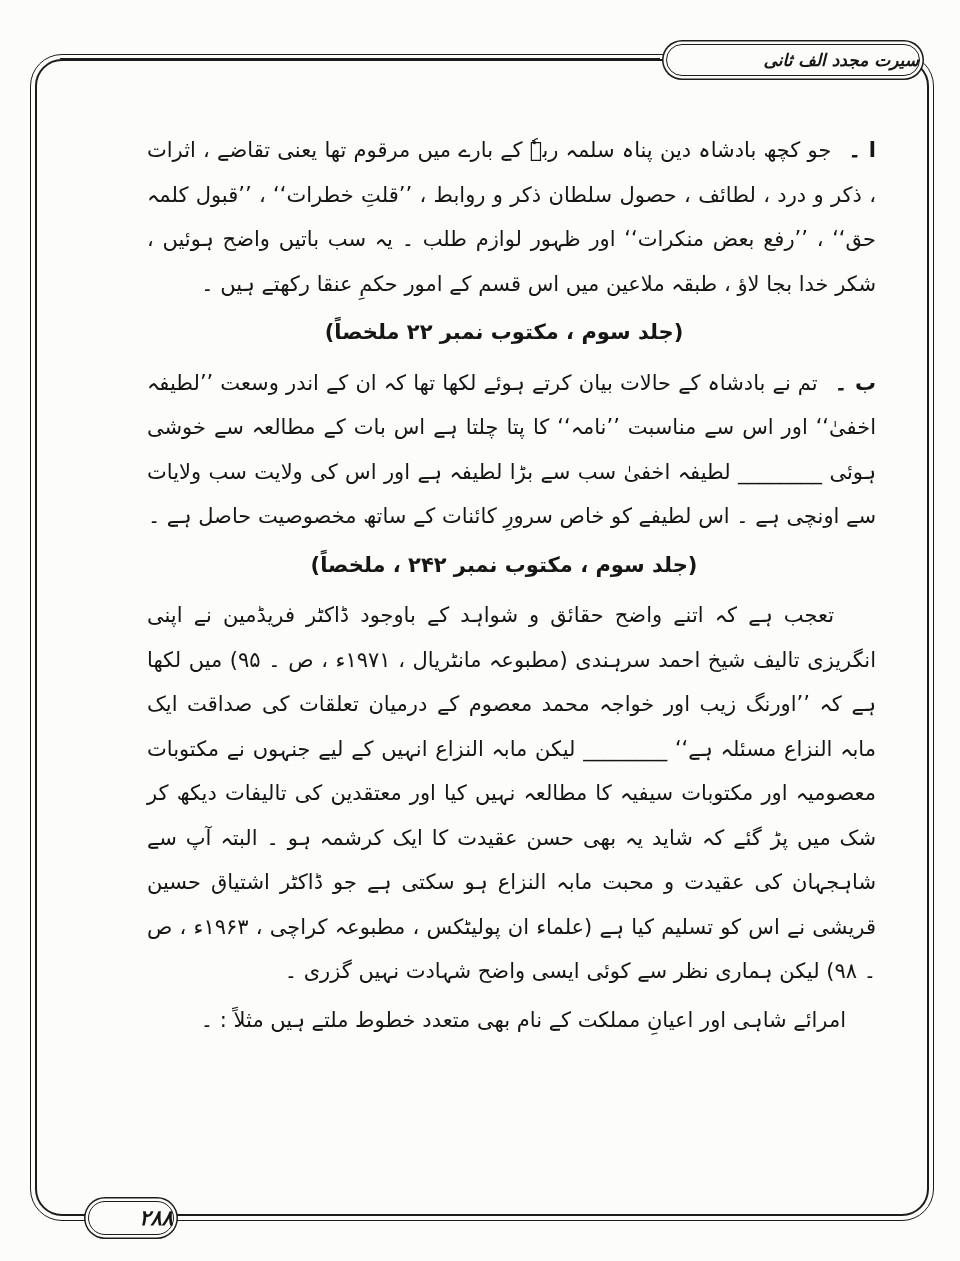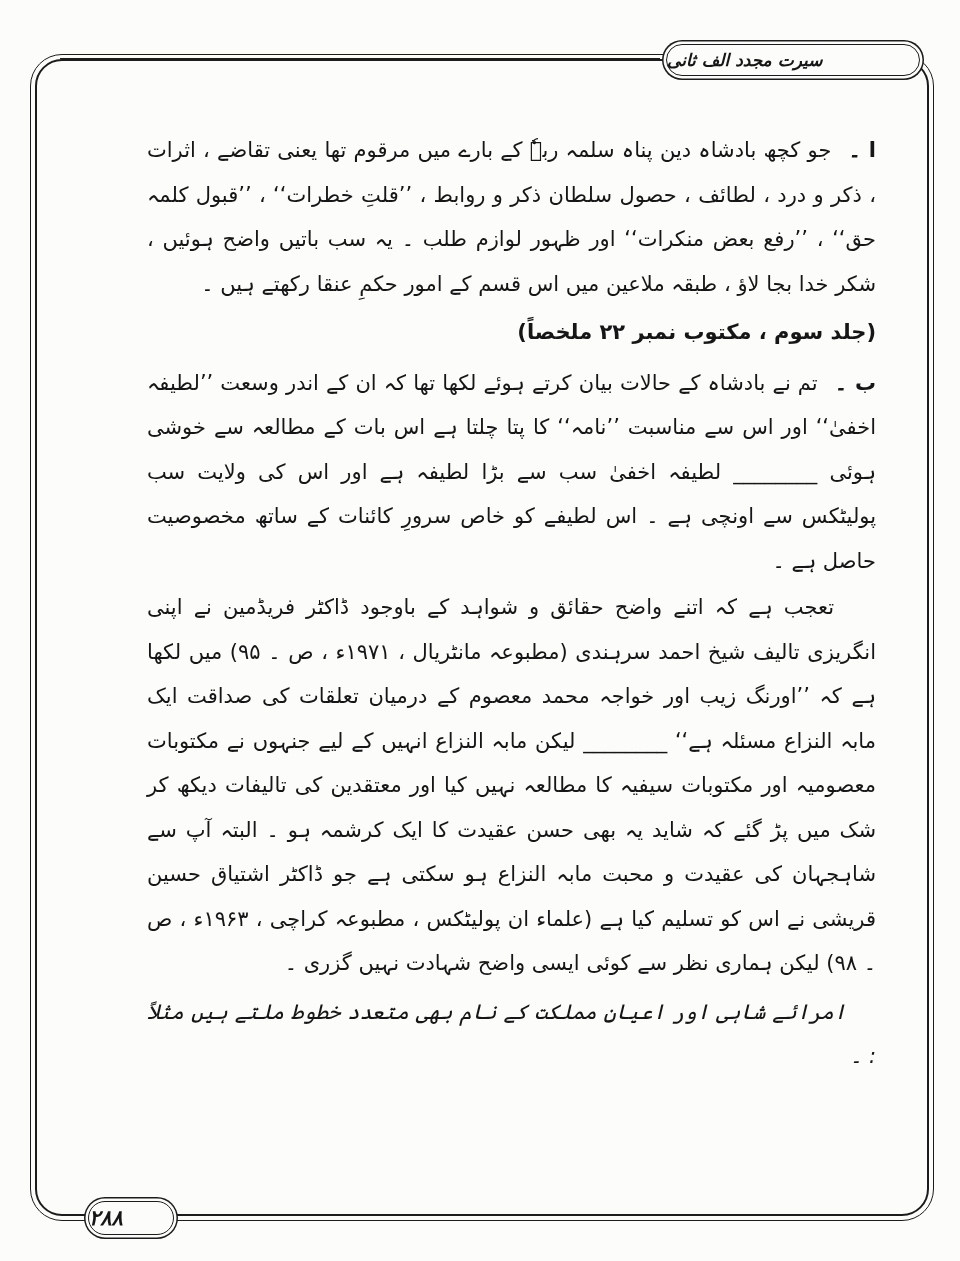--- a/index.html
+++ b/index.html
@@ -21,21 +21,21 @@
     content:"";position:absolute;inset:4px;
     border:2.5px solid #1c1c1c;border-radius:27px;
   }
   
   .cartouche{
     position:absolute;
     background:#fcfcfa;
     border:1.5px solid #1c1c1c;
     border-radius:50px;
     box-shadow:0 0 0 2.5px #fcfcfa,0 0 0 4px #1c1c1c;
-    display:flex;align-items:center;justify-content:flex-start;
+    display:flex;align-items:center;justify-content:flex-end;
     z-index:3;
   }
   .header-cartouche{
     top:44px;right:40px;
     width:252px;height:30px;
     font-size:17px;font-weight:bold;
     font-style:italic;
   }
   .header-rule{
     position:absolute;top:58px;left:60px;right:300px;height:0;
@@ -55,26 +55,26 @@
     top:128px;left:132px;right:84px;
     direction:rtl;
     font-size:21px;
     line-height:2.12;
     text-align:justify;
     z-index:2;
   }
   .block{margin:0 0 2px 15px;}
   .item .label{font-weight:bold;margin-left:10px;}
   .citation{
-    text-align:right;
+    text-align:center;
     font-weight:bold;
     margin:4px 0 6px 0;
   }
   .para-indent{text-indent:42px;}
-  .final-line{text-indent:30px;margin-top:4px;font-style:italic;}
+  .final-line{text-indent:30px;margin-top:4px;}
   .text{color:#161616;}
 </style>
 </head>
 <body>
 
 <div class="page">
 
   <div class="frame"></div>
 
   <div class="header-rule"></div>
@@ -88,25 +88,28 @@
       <span class="label">ا ۔</span>
       <span class="text">جو کچھ بادشاہ دین پناہ سلمہ ربہٗ کے بارے میں مرقوم تھا یعنی تقاضے ، اثرات ، ذکر و درد ، لطائف ، حصول سلطان ذکر و روابط ، ’’قلتِ خطرات‘‘ ، ’’قبول کلمہ حق‘‘ ، ’’رفع بعض منکرات‘‘ اور ظہور لوازم طلب ۔ یہ سب باتیں واضح ہوئیں ، شکر خدا بجا لاؤ ، طبقہ ملاعین میں اس قسم کے امور حکمِ عنقا رکھتے ہیں ۔</span>
     </p>
 
     <p class="block citation">
       <span class="text">(جلد سوم ، مکتوب نمبر ۲۲ ملخصاً)</span>
     </p>
 
     <p class="block item">
       <span class="label">ب ۔</span>
-      <span class="text">تم نے بادشاہ کے حالات بیان کرتے ہوئے لکھا تھا کہ ان کے اندر وسعت ’’لطیفہ اخفیٰ‘‘ اور اس سے مناسبت ’’نامہ‘‘ کا پتا چلتا ہے اس بات کے مطالعہ سے خوشی ہوئی ________ لطیفہ اخفیٰ سب سے بڑا لطیفہ ہے اور اس کی ولایت سب پولیٹکس سے اونچی ہے ۔ اس لطیفے کو خاص سرورِ کائنات کے ساتھ مخصوصیت حاصل ہے ۔</span>
+      <span class="text">تم نے بادشاہ کے حالات بیان کرتے ہوئے لکھا تھا کہ ان کے اندر وسعت ’’لطیفہ اخفیٰ‘‘ اور اس سے مناسبت ’’نامہ‘‘ کا پتا چلتا ہے اس بات کے مطالعہ سے خوشی ہوئی ________ لطیفہ اخفیٰ سب سے بڑا لطیفہ ہے اور اس کی ولایت سب ولایات سے اونچی ہے ۔ اس لطیفے کو خاص سرورِ کائنات کے ساتھ مخصوصیت حاصل ہے ۔</span>
     </p>
 
 
 
+    <p class="block citation">
+      <span class="text">(جلد سوم ، مکتوب نمبر ۲۴۲ ، ملخصاً)</span>
+    </p>
 
     <p class="block para-indent">
       <span class="text">تعجب ہے کہ اتنے واضح حقائق و شواہد کے باوجود ڈاکٹر فریڈمین نے اپنی انگریزی تالیف شیخ احمد سرہندی (مطبوعہ مانٹریال ، ۱۹۷۱ء ، ص ۔ ۹۵) میں لکھا ہے کہ ’’اورنگ زیب اور خواجہ محمد معصوم کے درمیان تعلقات کی صداقت ایک مابہ النزاع مسئلہ ہے‘‘ ________ لیکن مابہ النزاع انہیں کے لیے جنہوں نے مکتوبات معصومیہ اور مکتوبات سیفیہ کا مطالعہ نہیں کیا اور معتقدین کی تالیفات دیکھ کر شک میں پڑ گئے کہ شاید یہ بھی حسن عقیدت کا ایک کرشمہ ہو ۔ البتہ آپ سے شاہجہان کی عقیدت و محبت مابہ النزاع ہو سکتی ہے جو ڈاکٹر اشتیاق حسین قریشی نے اس کو تسلیم کیا ہے (علماء ان پولیٹکس ، مطبوعہ کراچی ، ۱۹۶۳ء ، ص ۔ ۹۸) لیکن ہماری نظر سے کوئی ایسی واضح شہادت نہیں گزری ۔</span>
     </p>
 
     <p class="block final-line">
       <span class="text">امرائے شاہی اور اعیانِ مملکت کے نام بھی متعدد خطوط ملتے ہیں مثلاً : ۔</span>
     </p>
 
   </div>

